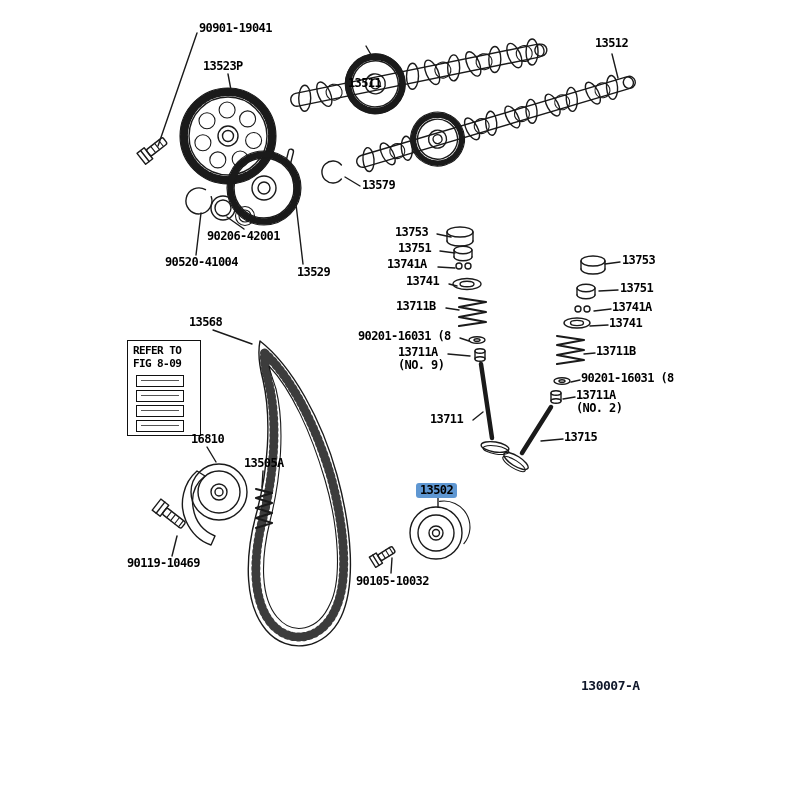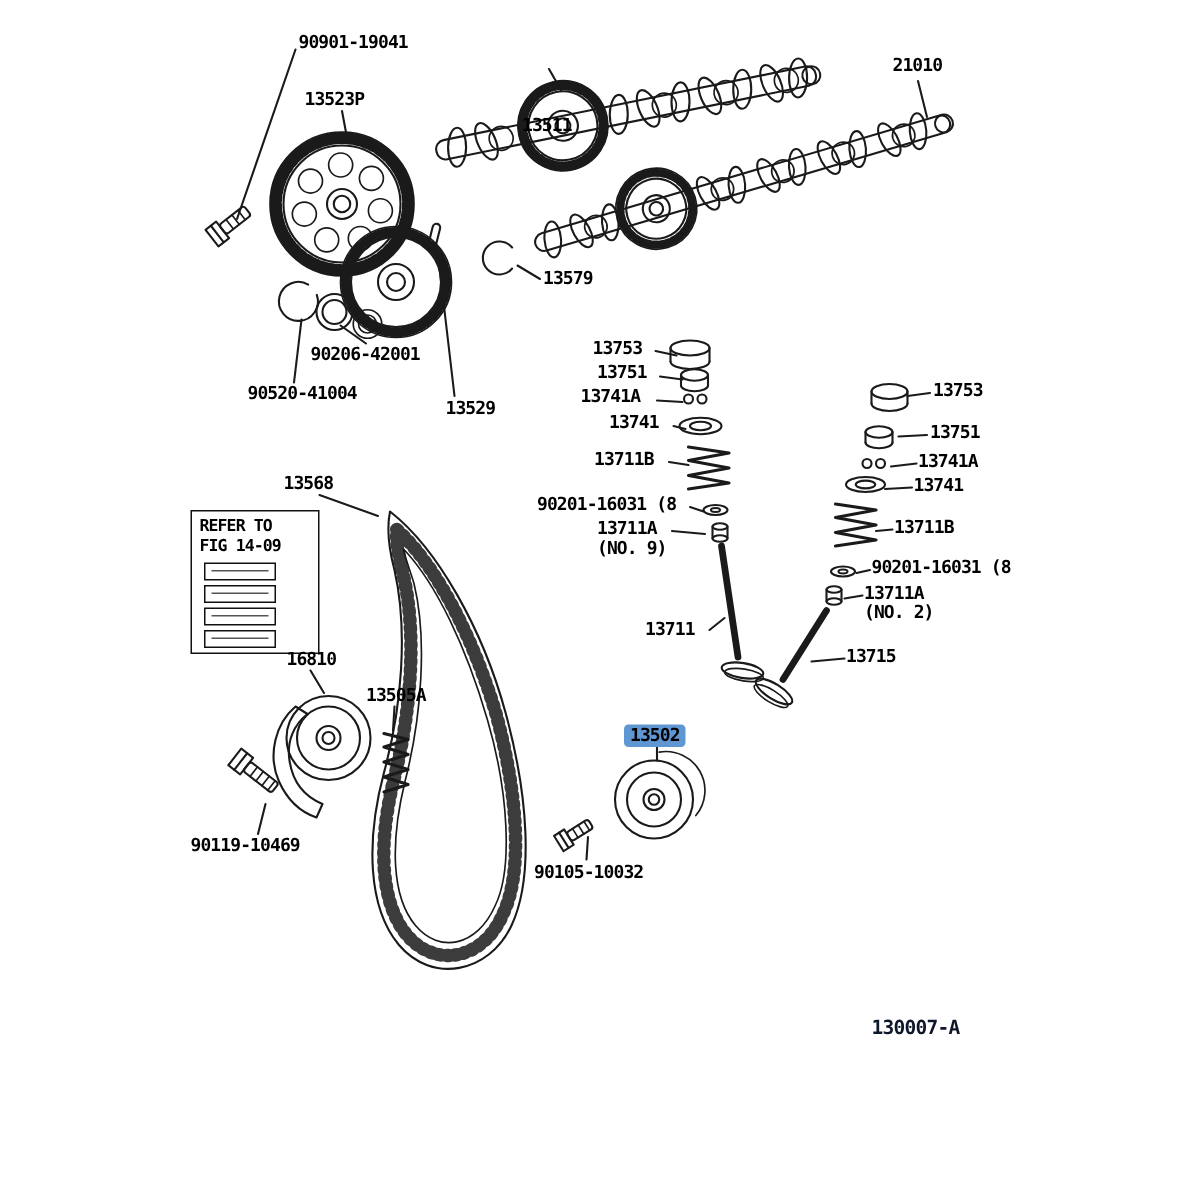--- a/index.html
+++ b/index.html
@@ -19,21 +19,21 @@
   .art .belt-teeth { stroke-width:9; stroke-dasharray:1.6 4; opacity:.85; }
 
   .part-label {
     position:absolute; font-weight:bold; font-size:12px; line-height:1.12;
     color:#000; white-space:nowrap; letter-spacing:-0.6px; z-index:3;
   }
   .part-label span { display:block; }
   .part-label.hl { background:var(--hl,#5f97d2); padding:1px 4px; border-radius:3px;margin-top:12px; }
 
   .refer-box {
-    position:absolute; left:127px; top:340px; width:86px; height:96px;
+    position:absolute; left:127px; top:340px; width:74px; height:96px;
     border:1.6px solid #111; z-index:2; box-sizing:border-box;
     font-weight:bold; font-size:11px; letter-spacing:-0.6px; color:#000;
     padding:4px 0 0 5px; line-height:1.15;
   }
   .refer-rows { margin-top:5px; }
   .refer-row { width:46px; height:10px; border:1px solid #111; margin:3px 0 0 3px; position:relative; }
   .refer-row::after { content:""; position:absolute; left:4px; right:4px; top:4px; border-top:1px solid #555; }
 
   .figure-number {
     position:absolute; left:581px; top:678px; z-index:3;
@@ -281,21 +281,21 @@
       <div class="part-label" style="left: 199px; top: 22px;">
         <span>90901-19041</span>
       </div>
       <div class="part-label" style="left: 203px; top: 60px;">
         <span>13523P</span>
       </div>
       <div class="part-label" style="left: 348px; top: 29px; margin-top: 48px;">
         <span>13511</span>
       </div>
       <div class="part-label" style="left: 595px; top: 37px;">
-        <span>21010</span>
+        <span>13512</span>
       </div>
       <div class="part-label" style="left: 362px; top: 179px;">
         <span>13579</span>
       </div>
       <div class="part-label" style="left: 207px; top: 230px;">
         <span>90206-42001</span>
       </div>
       <div class="part-label" style="left: 165px; top: 256px;">
         <span>90520-41004</span>
       </div>
@@ -367,21 +367,21 @@
       <div class="part-label hl" style="left: 416px; top: 471px;">
         <span>13502</span>
       </div>
       <div class="part-label" style="left: 356px; top: 575px;">
         <span>90105-10032</span>
       </div>
     </div>
 
   <div class="refer-box">
     <div>REFER TO</div>
-    <div>FIG 14-09</div>
+    <div>FIG 8-09</div>
     <div class="refer-rows">
       <div class="refer-row"></div>
       <div class="refer-row"></div>
       <div class="refer-row"></div>
       <div class="refer-row"></div>
     </div>
   </div>
 
   <div class="figure-number">130007-A</div>
 

